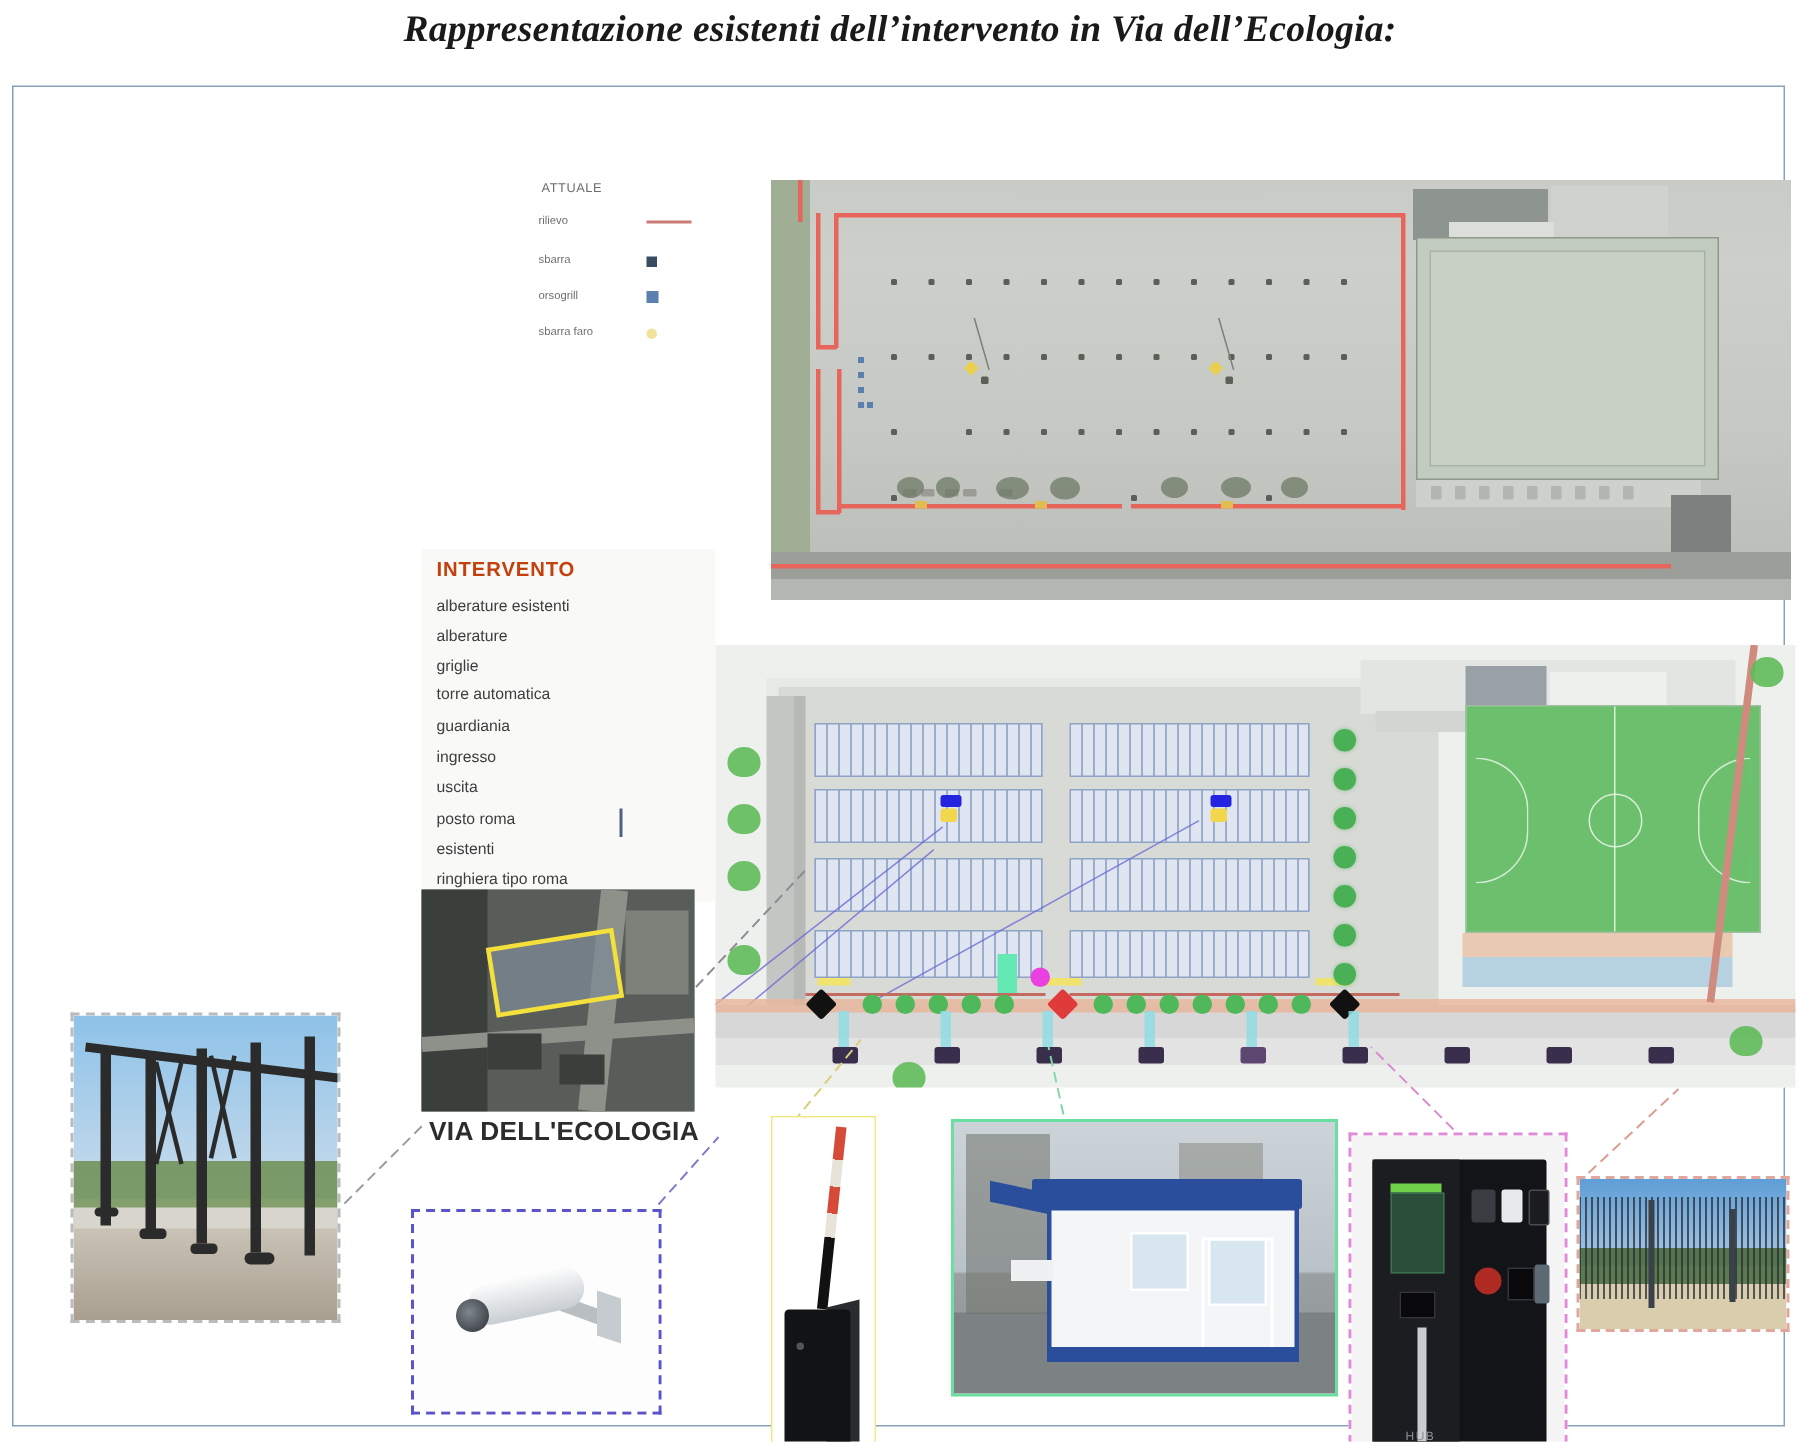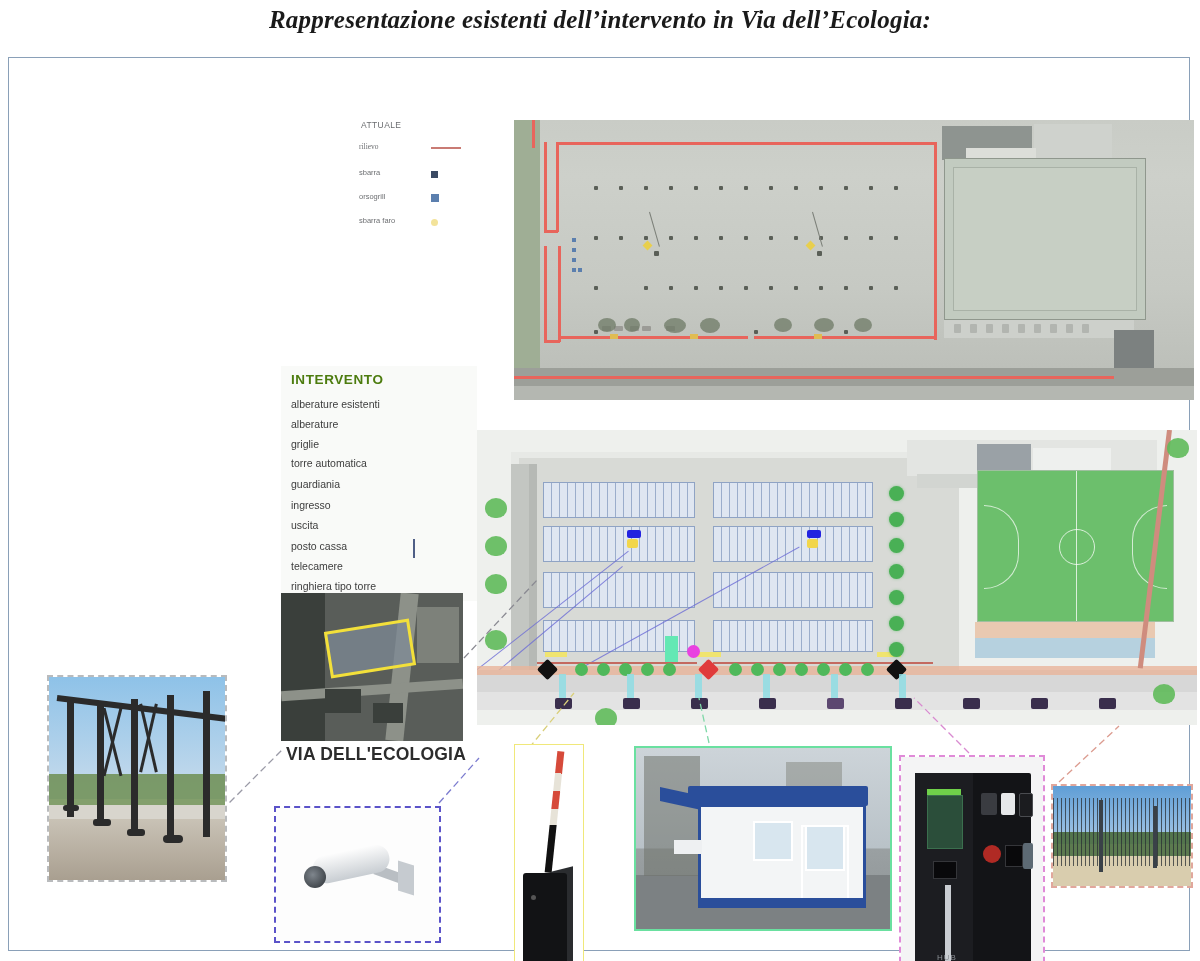--- a/index.html
+++ b/index.html
@@ -29,21 +29,21 @@
   .sym-sq-dark{width:7px;height:7px;background:#3a4a63;margin-top:2px;}
   .sym-sq-blue{width:8px;height:8px;background:#5b7fae;margin-top:1px;}
   .sym-dot-yellow{width:7px;height:7px;border-radius:50%;background:#f3e39a;margin-top:2px;}
 
   
   #legend-intervento{
     position:absolute;left:272px;top:308px;width:196px;height:235px;
     background:rgba(248,249,247,.86);
   }
   #legend-intervento .lg-title{
-    position:absolute;left:10px;top:6px;font-size:13.5px;color:#4d7c0f;letter-spacing:.6px;font-weight:600;
+    position:absolute;left:10px;top:6px;font-size:13.5px;color:#c2410c;letter-spacing:.6px;font-weight:600;
   }
   #legend-intervento .lg-row{position:absolute;left:0;width:196px;height:19px;}
   #legend-intervento .lg-lbl{position:absolute;left:10px;top:2px;font-size:10.5px;color:#3d3d3d;white-space:nowrap;}
   #legend-intervento .lg-sym{position:absolute;left:132px;top:2px;width:46px;height:14px;}
   .s-tree{width:13px;height:13px;border-radius:50%;background:#3faa4e;margin-left:6px;}
   .s-orsogril{width:38px;height:3px;background:#c96a60;margin-top:5px;}
   .s-sbarra{width:38px;height:5px;background:#f4e87a;margin-top:4px;}
   .s-cassa{width:38px;height:15px;background:#e941e0;}
   .s-guard{width:38px;height:15px;background:#64e8b4;}
   .s-ingresso,.s-uscita{width:13px;height:13px;margin-left:6px;transform:rotate(45deg);border-radius:2px;}
@@ -303,21 +303,21 @@
     <div class="aer-car" style="left:488px;top:204px;width:7px;height:9px;background:#b2b5b0;"></div>
     <div class="aer-car" style="left:504px;top:204px;width:7px;height:9px;background:#b2b5b0;"></div>
     <div class="aer-car" style="left:520px;top:204px;width:7px;height:9px;background:#b2b5b0;"></div>
     <div class="aer-car" style="left:536px;top:204px;width:7px;height:9px;background:#b2b5b0;"></div>
     <div class="aer-car" style="left:552px;top:204px;width:7px;height:9px;background:#b2b5b0;"></div>
     <div class="aer-car" style="left:568px;top:204px;width:7px;height:9px;background:#b2b5b0;"></div>
   </div>
 
   <div id="legend-attuale">
     <div class="lg-title">ATTUALE</div>
-    <div class="lg-row" style="top:22px;font-family:Liberation Serif, serif;">
+    <div class="lg-row" style="top:22px;">
       <span class="lg-lbl">rilievo</span>
       <span class="lg-sym">
           <span class="sym-line-red" style="display:block;margin-top:4px;"></span>
         </span>
     </div>
     <div class="lg-row" style="top:48px;">
       <span class="lg-lbl">sbarra</span>
       <span class="lg-sym">
           <span class="sym-sq-dark" style="display:block;"></span>
         </span>
@@ -484,29 +484,29 @@
     </div>
     <div class="lg-row" style="top:131px;">
       <span class="lg-lbl">ingresso</span>
       <span class="lg-sym"><span class="s-ingresso"></span></span>
     </div>
     <div class="lg-row" style="top:151px;">
       <span class="lg-lbl">uscita</span>
       <span class="lg-sym"><span class="s-uscita"></span></span>
     </div>
     <div class="lg-row" style="top:172px;">
-      <span class="lg-lbl">posto cassa</span>
+      <span class="lg-lbl">posto roma</span>
       <span class="lg-sym"><span class="s-posto"></span></span>
     </div>
     <div class="lg-row" style="top:192px;">
-      <span class="lg-lbl">telecamere</span>
+      <span class="lg-lbl">esistenti</span>
       <span class="lg-sym"><span class="s-tele"></span></span>
     </div>
     <div class="lg-row" style="top:212px;">
-      <span class="lg-lbl">ringhiera tipo torre</span>
+      <span class="lg-lbl">ringhiera tipo roma</span>
       <span class="lg-sym"><span class="s-ringhiera"></span></span>
     </div>
   </div>
 
   <div id="inset-aerial">
     <div class="ins-n" style="left:0;top:0;width:182px;height:148px;background:#5a5f5a;"></div>
     <div class="ins-dark" style="left:0;top:0;width:44px;height:148px;"></div>
     <div class="ins-lite" style="left:112px;top:0;width:18px;height:148px;transform:rotate(6deg);"></div>
     <div class="ins-lite" style="left:0;top:92px;width:182px;height:10px;transform:rotate(-4deg);"></div>
     <div class="ins-dark" style="left:44px;top:96px;width:36px;height:24px;"></div>

